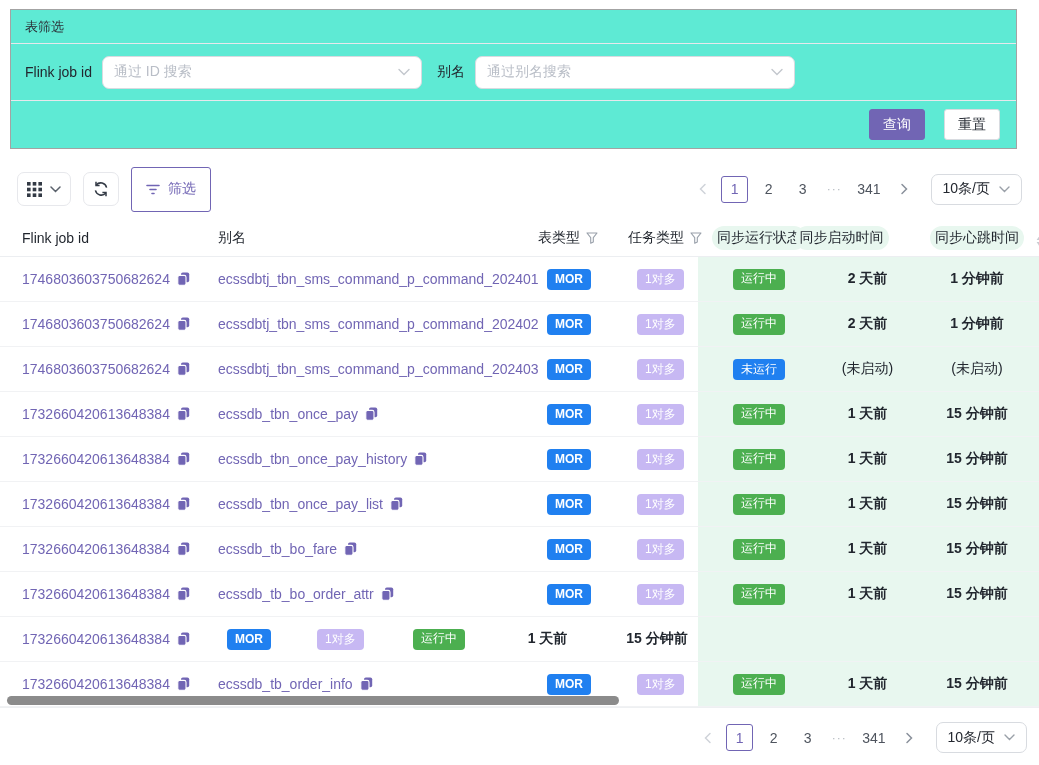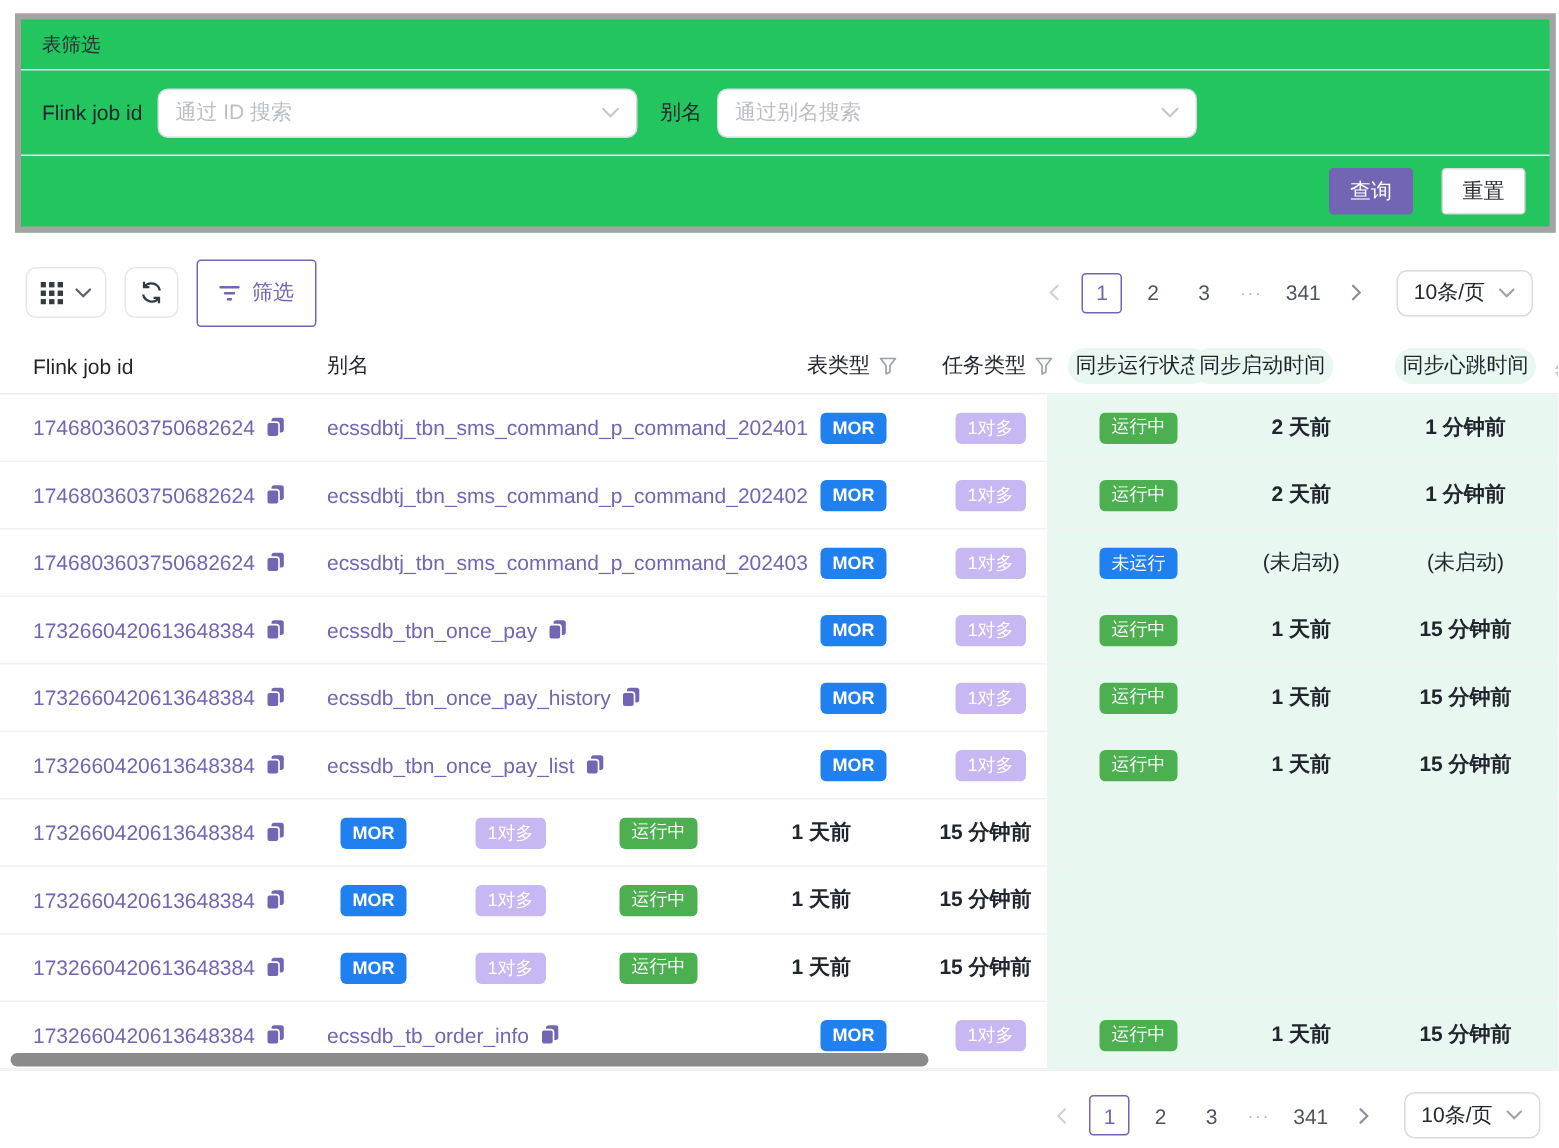--- a/index.html
+++ b/index.html
@@ -5,21 +5,21 @@
   :root{
     --accent:#7165b4; --blue:#2080f0; --lavender:#c7b8f3; --green:#4caf50;
     --mint:#e8f7ef; --scrollbar:#8b8b8b;
   }
   *{box-sizing:border-box;}
   body{
     width:1039px;height:765px;margin:0;overflow:hidden;background:#fff;
     font-family:"Liberation Sans","DejaVu Sans",sans-serif;font-size:14px;color:#23272f;position:relative;
   }
   
-  .filter-card{margin:9px 2px 0 10px;border:4px solid #a3a3a3;background:#22c55e;}
+  .filter-card{margin:9px 22px 0 10px;border:1px solid #a3a3a3;background:#5eead4;}
   .card-header{height:34px;display:flex;align-items:center;padding:0 14px;border-bottom:1px solid #e7e8ec;font-size:13px;color:#2b2f36;}
   .card-body{height:57px;display:flex;align-items:center;padding:0 14px;border-bottom:1px solid #e7e8ec;}
   .field{display:flex;align-items:center;}
   .field+.field{margin-left:15px;}
   .field label{margin-right:10px;color:#23272f;white-space:nowrap;}
   .sel{width:320px;height:33px;border:1px solid #d8dbe0;border-radius:7px;display:flex;align-items:center;justify-content:space-between;padding:0 11px;background:#fff;cursor:pointer;}
   .sel .ph{color:#b9bec7;}
   .chev{color:#c3c7cd;display:flex;align-items:center;}
   .card-footer{height:47px;display:flex;align-items:center;justify-content:flex-end;gap:19px;padding:0 16px;}
   .btn{height:31px;font-size:14px;border-radius:3px;display:flex;align-items:center;padding:0 13px;cursor:pointer;font-family:inherit;}
@@ -434,40 +434,58 @@
   <div class="tr">
     <div class="td c1">
       <a class="link">1732660420613648384</a>
       <span class="copy">
         <svg width="13" height="14" viewBox="0 0 13 14">
               <rect x="4" y="0.5" width="8.2" height="9.8" rx="1.8" fill="currentColor"></rect>
               <rect x="0.8" y="3.4" width="8.2" height="9.8" rx="1.8" fill="currentColor" stroke="#fff" stroke-width="1.1"></rect>
             </svg>
       </span>
     </div>
+    <div class="td c2">
+      <a class="link">ecssdb_tb_bo_fare</a>
+      <span class="copy">
+        <svg width="13" height="14" viewBox="0 0 13 14">
+              <rect x="4" y="0.5" width="8.2" height="9.8" rx="1.8" fill="currentColor"></rect>
+              <rect x="0.8" y="3.4" width="8.2" height="9.8" rx="1.8" fill="currentColor" stroke="#fff" stroke-width="1.1"></rect>
+            </svg>
+      </span>
+    </div>
     <div class="td c3">
           <span class="badge badge-mor">MOR</span>
         </div>
     <div class="td c4">
           <span class="badge badge-task">1对多</span>
         </div>
     <div class="td c5">
           <span class="badge badge-status bg-green">运行中</span>
         </div>
     <div class="td c6">
           <span class="time">1 天前</span>
         </div>
     <div class="td c7">
           <span class="time">15 分钟前</span>
         </div>
   </div>
 
   <div class="tr">
     <div class="td c1">
       <a class="link">1732660420613648384</a>
+      <span class="copy">
+        <svg width="13" height="14" viewBox="0 0 13 14">
+              <rect x="4" y="0.5" width="8.2" height="9.8" rx="1.8" fill="currentColor"></rect>
+              <rect x="0.8" y="3.4" width="8.2" height="9.8" rx="1.8" fill="currentColor" stroke="#fff" stroke-width="1.1"></rect>
+            </svg>
+      </span>
+    </div>
+    <div class="td c2">
+      <a class="link">ecssdb_tb_bo_order_attr</a>
       <span class="copy">
         <svg width="13" height="14" viewBox="0 0 13 14">
               <rect x="4" y="0.5" width="8.2" height="9.8" rx="1.8" fill="currentColor"></rect>
               <rect x="0.8" y="3.4" width="8.2" height="9.8" rx="1.8" fill="currentColor" stroke="#fff" stroke-width="1.1"></rect>
             </svg>
       </span>
     </div>
     <div class="td c3">
           <span class="badge badge-mor">MOR</span>
         </div>

